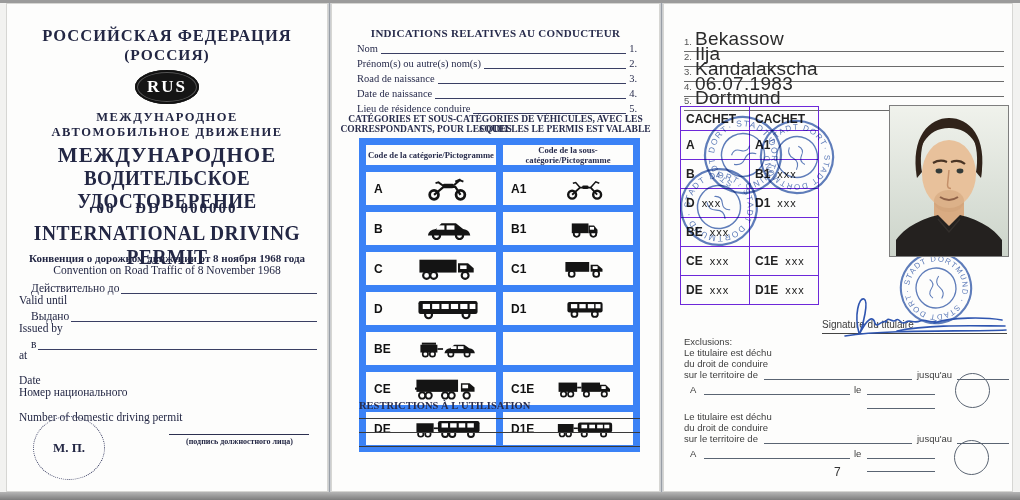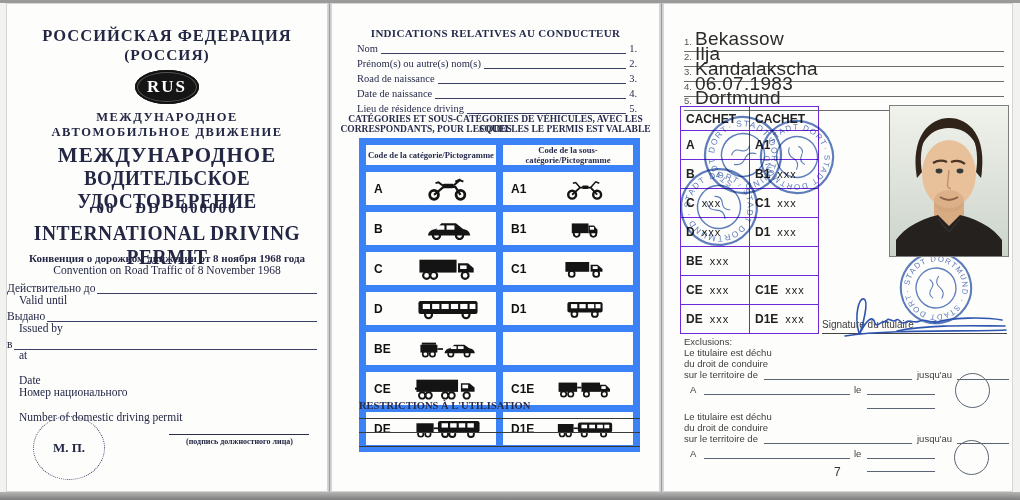--- a/index.html
+++ b/index.html
@@ -22,21 +22,21 @@
              border-radius:50%;color:#fff;text-align:center;line-height:34px;font-weight:bold;
              font-size:17px;letter-spacing:2px;box-shadow:inset 0 0 0 2px #111, inset 0 0 0 3px #555;}
   .lp-intl1{top:106px;font-size:12.5px;font-weight:bold;letter-spacing:1.5px;}
   .lp-intl2{top:121px;font-size:12.5px;font-weight:bold;letter-spacing:1.5px;}
   .lp-big1{top:139px;font-size:21px;font-weight:bold;letter-spacing:1px;}
   .lp-big2{top:164px;font-size:19px;font-weight:bold;letter-spacing:.5px;transform:scaleY(1.08);}
   .lp-num{top:196px;font-size:15px;font-weight:bold;letter-spacing:2px;word-spacing:14px;}
   .lp-en{top:219px;font-size:19.5px;font-weight:bold;letter-spacing:.5px;transform:scaleY(1.1);}
   .lp-convru{top:248px;font-size:11px;font-weight:bold;}
   .lp-conven{top:260px;font-size:11.5px;}
-  .fieldrow{left:0;right:10px;display:flex;align-items:flex-end;font-size:11.5px;}
+  .fieldrow{left:24px;right:10px;display:flex;align-items:flex-end;font-size:11.5px;}
   .fieldrow .lbl{white-space:nowrap;}
   .fieldrow .line{flex:1;border-bottom:1.2px solid #3a3f63;margin-left:2px;height:12px;}
   .sublbl{left:12px;font-size:11.5px;}
   .mp-circle{left:26px;top:412px;width:70px;height:62px;border:1.6px dotted #3a3f63;border-radius:50%;
              text-align:center;line-height:62px;font-weight:bold;font-size:13px;}
   .sigline-l{left:162px;top:430px;width:140px;border-top:1.4px solid #2c3050;}
   .sigcap-l{left:150px;top:433px;width:165px;text-align:center;font-size:8px;font-weight:bold;}
   
   .mp{color:#282c4c;}
   .mp-header{top:23px;font-size:11px;font-weight:bold;letter-spacing:.3px;}
@@ -141,21 +141,21 @@
       <span>Road de naissance</span>
         <span class="line"></span>
         <span>3.</span>
     </div>
     <div class="abs mrow" style="top:83px">
       <span>Date de naissance</span>
         <span class="line"></span>
         <span>4.</span>
     </div>
     <div class="abs mrow" style="top:98px">
-      <span>Lieu de résidence driving</span>
+      <span>Lieu de résidence conduire</span>
         <span class="line"></span>
         <span>5.</span>
     </div>
 
     <div class="abs ctr mp-cat1">CATÉGORIES ET SOUS-CATÉGORIES DE VÉHICULES, AVEC LES CODES</div>
     <div class="abs ctr mp-cat2">CORRESPONDANTS, POUR LESQUELLES LE PERMIS EST VALABLE</div>
 
     <table class="vt">
       <tbody>
           <tr>
@@ -435,24 +435,20 @@
         <th class="cth">CACHET</th>
         <th class="cth">CACHET</th>
       </tr>
       <tr>
         <td class="ctd"><span>A</span><span class="cmark"></span></td>
         <td class="ctd"><span>A1</span><span class="cmark"></span></td>
       </tr>
       <tr>
         <td class="ctd"><span>B</span><span class="cmark"></span></td>
         <td class="ctd"><span>B1</span><span class="cmark">xxx</span></td>
-      </tr>
-      <tr>
-        <td class="ctd"><span>C</span><span class="cmark">xxx</span></td>
-        <td class="ctd"><span>C1</span><span class="cmark">xxx</span></td>
       </tr>
       <tr>
         <td class="ctd"><span>D</span><span class="cmark">xxx</span></td>
         <td class="ctd"><span>D1</span><span class="cmark">xxx</span></td>
       </tr>
       <tr>
         <td class="ctd"><span>BE</span><span class="cmark">xxx</span></td>
         <td class="ctd"><span></span><span class="cmark"></span></td>
       </tr>
       <tr>

